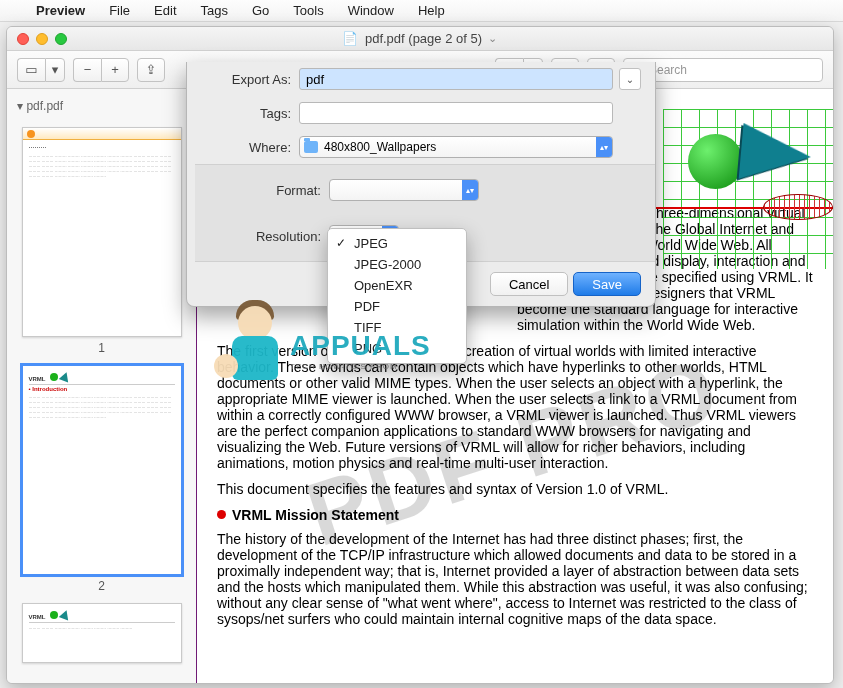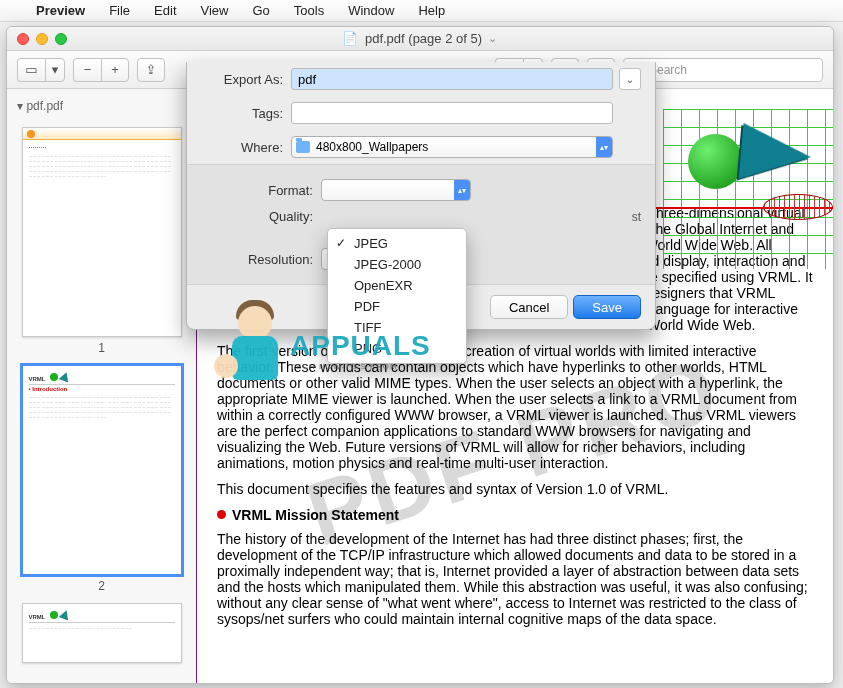--- a/index.html
+++ b/index.html
@@ -49,21 +49,21 @@
 .axisx::after { content:""; position:absolute; right:-6px; top:-5px; border-left:10px solid #d00; border-top:5px solid transparent; border-bottom:5px solid transparent; }
 .sphere { position:absolute; left:35px; top:35px; width:55px; height:55px; border-radius:50%; background:radial-gradient(circle at 35% 30%, #6df06d, #0a8a0a); }
 .cone3d { position:absolute; left:95px; top:20px; width:0; height:0; border-left:28px solid transparent; border-right:28px solid transparent; border-bottom:70px solid #0f7f8f; transform:rotate(95deg); filter:drop-shadow(2px 2px 0 #084a55); }
 .ellipse { position:absolute; left:110px; top:95px; width:70px; height:26px; border:1px solid #900; border-radius:50%; background:repeating-linear-gradient(90deg,#c33 0 1px,transparent 1px 5px); }
 
 .page p { margin-bottom:10px; }
 .page h3 { font-size:14px; font-weight:bold; margin:4px 0 8px; }
 .bullet { display:inline-block; width:9px; height:9px; background:#d00; border-radius:50%; margin-right:6px; vertical-align:1px; }
 
 
-.sheet { position:absolute; top:62px; left:186px; width:470px; background:#ececec; border:1px solid #b6b6b6; border-top:none; border-radius:0 0 8px 8px; box-shadow:0 10px 22px rgba(0,0,0,0.35); z-index:50; }
+.sheet { position:absolute; top:62px; left:186px; width:470px; background:#ececec; border:1px solid #b6b6b6; border-top:none; border-radius:0 0 8px 8px; box-shadow:0 10px 22px rgba(0,0,0,0.35); z-index:50;padding-left:8px; }
 .sheet-row { display:flex; align-items:center; padding:6px 14px; }
 .sheet-row label { width:90px; text-align:right; font-size:13px; color:#333; padding-right:8px; }
 .sheet-row input[type=text] { flex:1; height:22px; border:1px solid #b8b8b8; border-radius:3px; padding:0 6px; font-size:13px; background:#fff; }
 .sheet-row input.sel { background:#cde4ff; }
 .expand { width:22px; height:22px; border:1px solid #c0c0c0; border-radius:3px; margin-left:6px; background:#fff; display:flex; align-items:center; justify-content:center; font-size:10px; color:#555; }
 .where { flex:1; height:22px; border:1px solid #b0b0b0; border-radius:4px; background:linear-gradient(#fff,#f4f4f4); display:flex; align-items:center; padding:0 4px; font-size:12px; position:relative; }
 .where .fold { width:14px; height:12px; background:#6fb4f9; border-radius:2px; margin-right:6px; position:relative; }
 .where .fold::before { content:""; position:absolute; top:-3px; left:0; width:6px; height:3px; background:#6fb4f9; border-radius:1px 1px 0 0; }
 .where .stepper { position:absolute; right:0; top:0; bottom:0; width:16px; background:#4a90f8; border-radius:0 3px 3px 0; color:#fff; font-size:8px; display:flex; flex-direction:column; align-items:center; justify-content:center; }
 
@@ -95,21 +95,21 @@
 .wm-pf { position:absolute; top:400px; left:300px; font-size:90px; font-weight:900; color:rgba(0,0,0,0.15); transform:rotate(-18deg); z-index:40; pointer-events:none; letter-spacing:4px; font-family: Arial, sans-serif; }
 </style>
 </head>
 <body>
 
 <div class="menubar">
   <span></span>
   <span class="app">Preview</span>
   <span>File</span>
   <span>Edit</span>
-  <span>View</span>
+  <span>Tags</span>
   <span>Go</span>
   <span>Tools</span>
   <span>Window</span>
   <span>Help</span>
 </div>
 
 <div class="window">
   <div class="titlebar">
     <div class="traffic">
       <span class="tl-close"></span>
@@ -227,25 +227,20 @@
     <div style="width:28px"></div>
   </div>
 
   <div class="panel">
     <div class="sheet-row">
       <label style="width:120px">Format:</label>
       <div class="combo">
         <span class="stepper">▴▾</span>
       </div>
     </div>
-    <div class="sheet-row">
-      <label style="width:120px">Quality:</label>
-      <div style="flex:1"></div>
-      <span class="unit">st</span>
-    </div>
     <div style="height:16px"></div>
     <div class="sheet-row">
       <label style="width:120px">Resolution:</label>
       <div class="combo" style="width:70px">
         <span></span>
         <span class="stepper">▴▾</span>
       </div>
     </div>
   </div>
 

